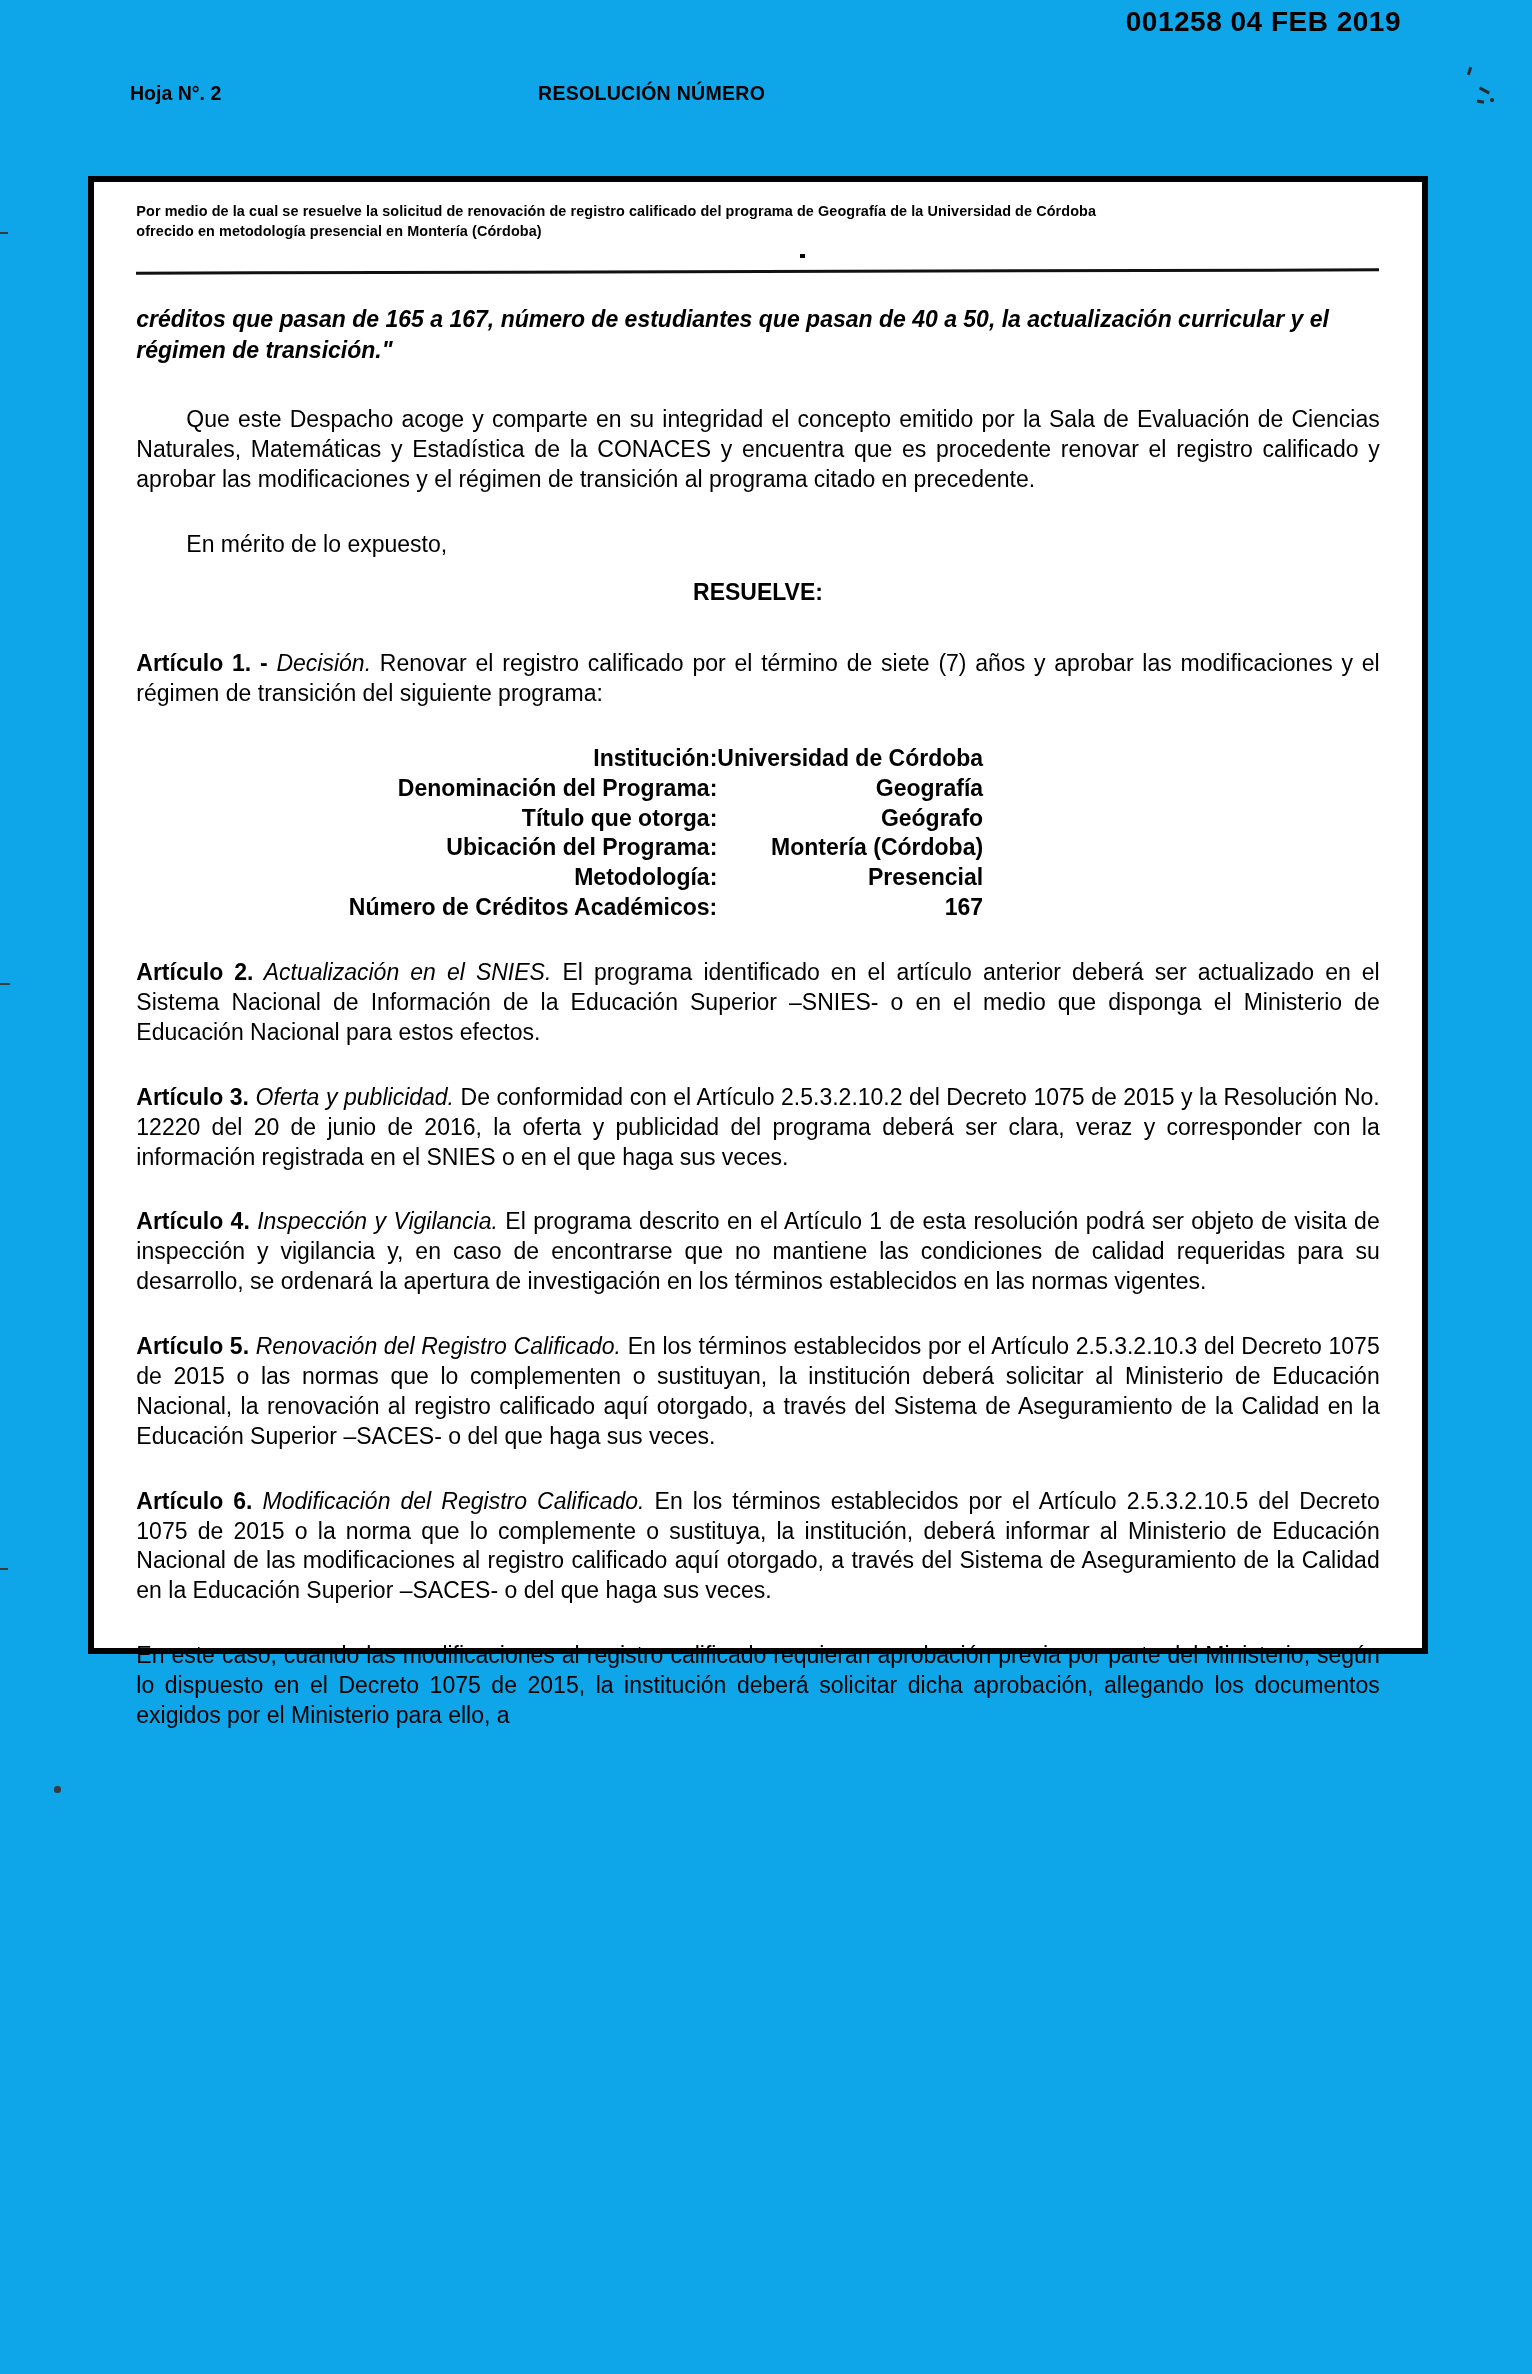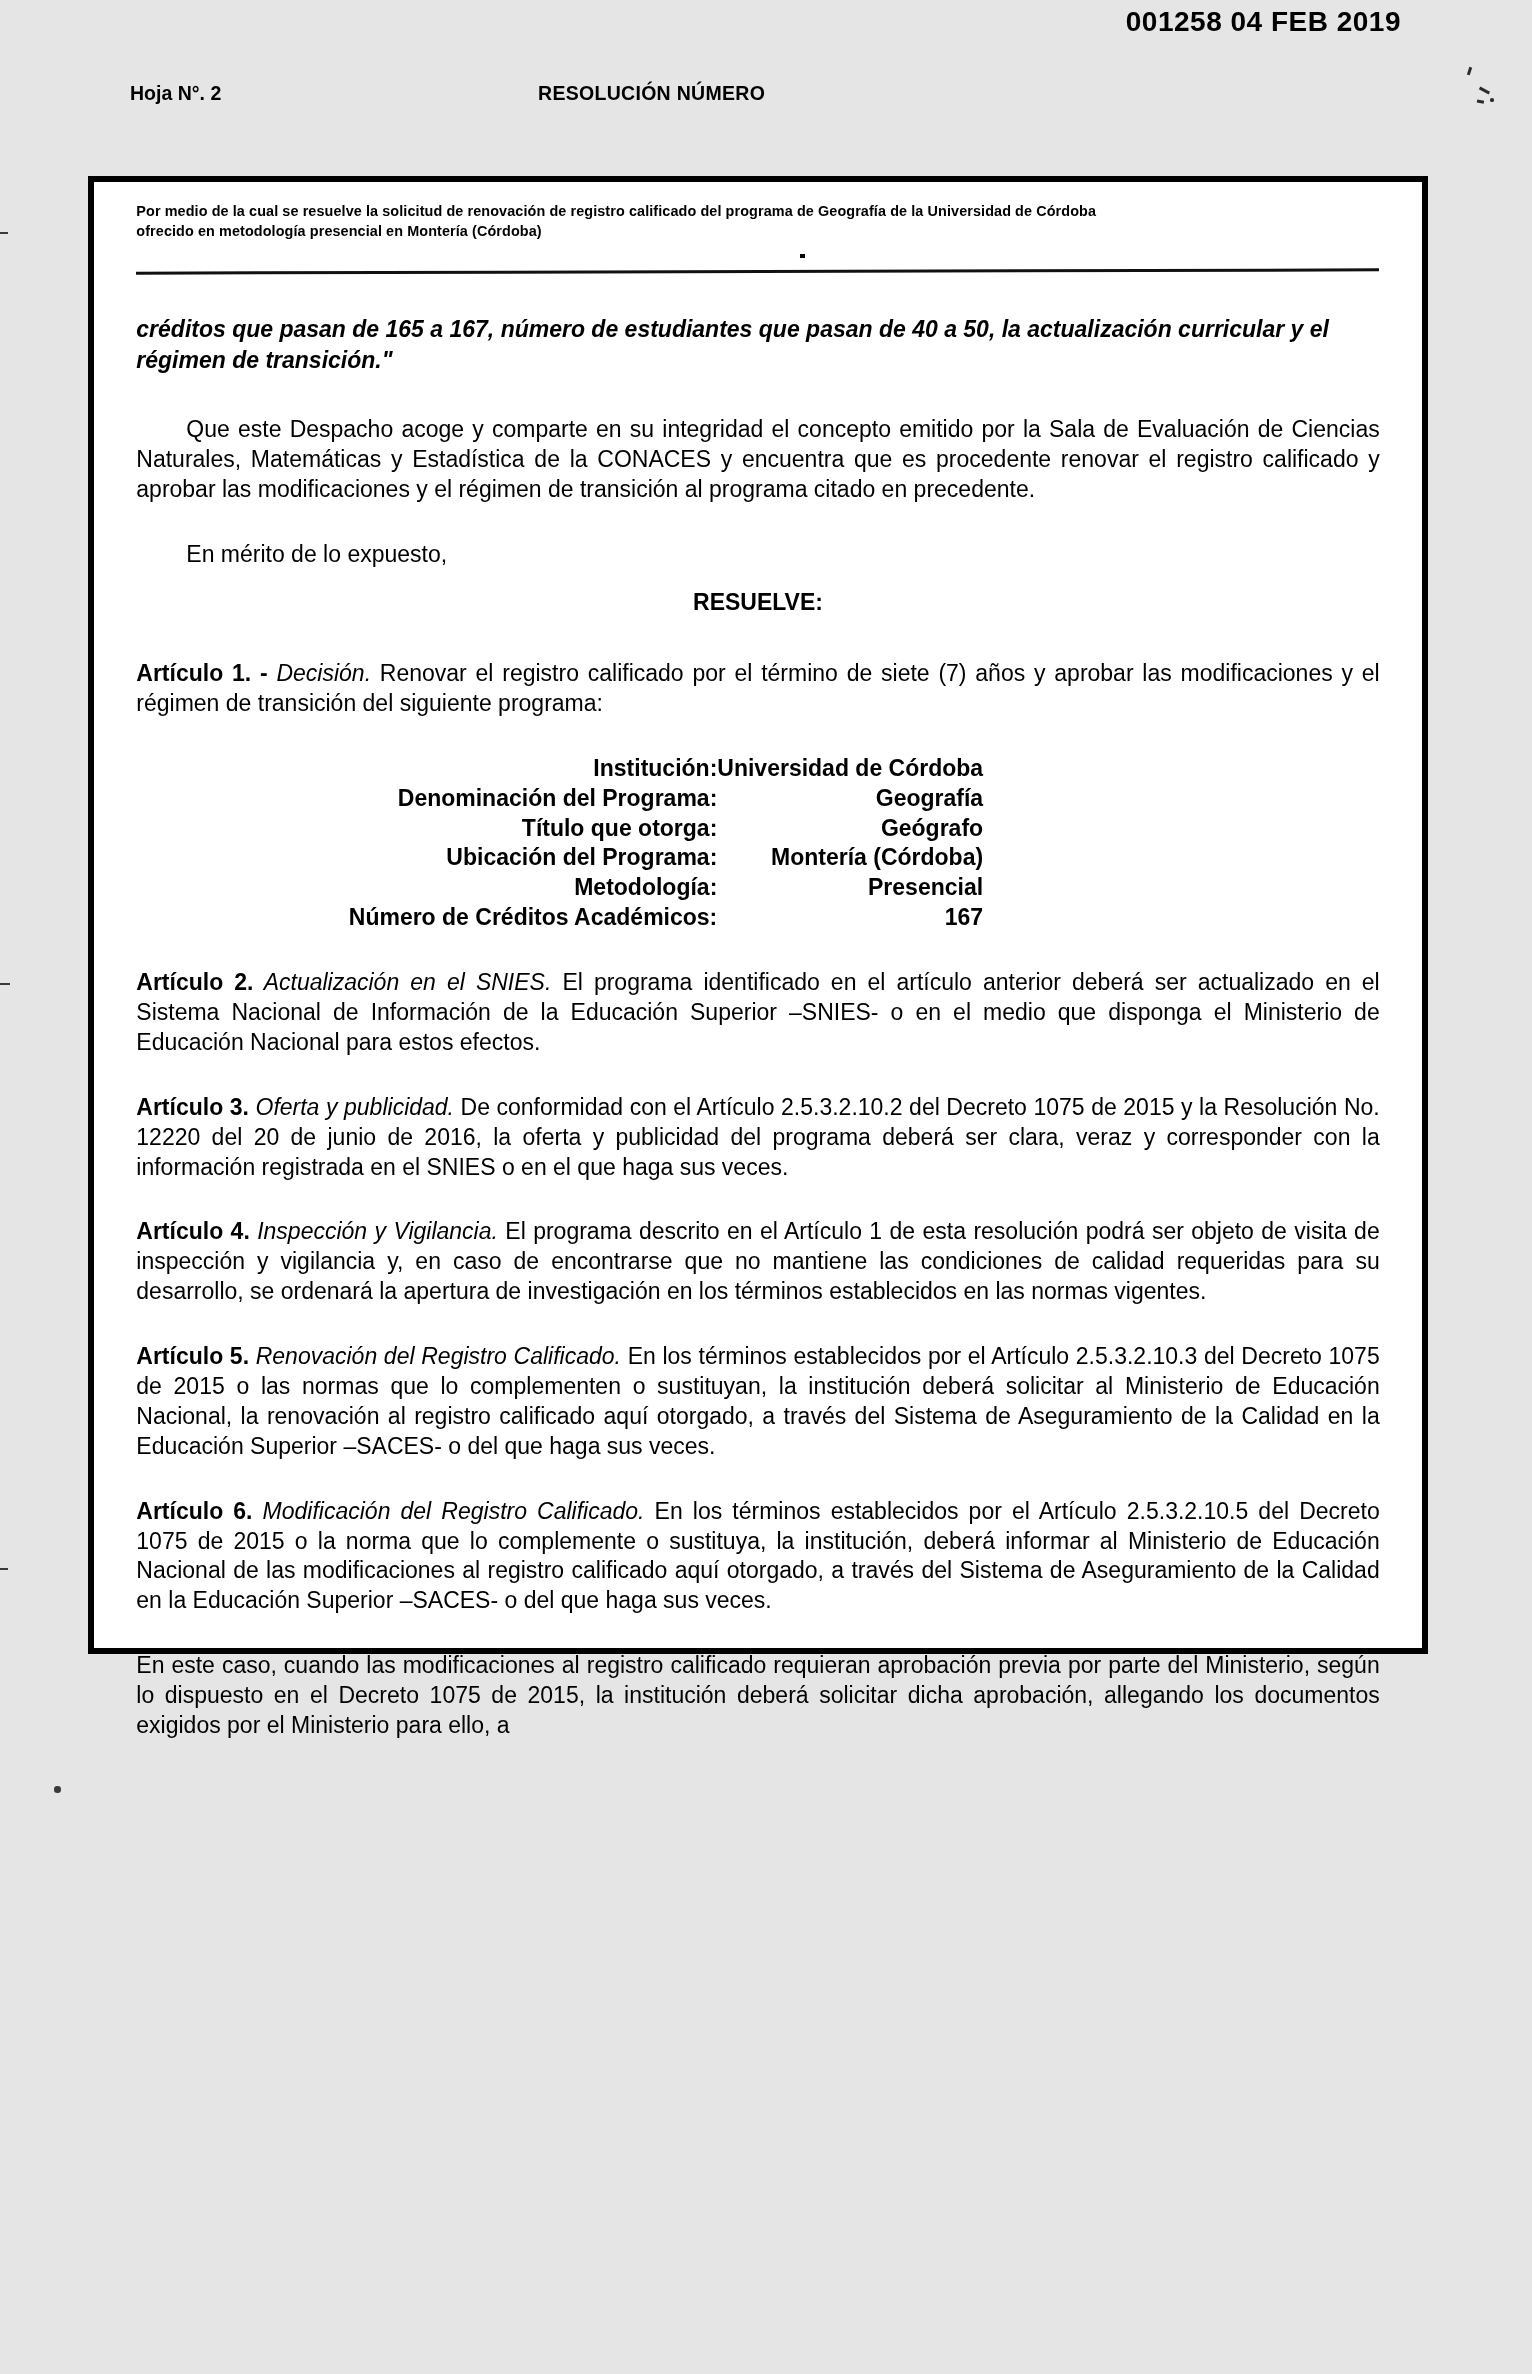--- a/index.html
+++ b/index.html
@@ -9,21 +9,21 @@
     background: #ffffff;
   }
   body {
     font-family: "Liberation Sans", sans-serif;
     color: #000000;
   }
   #page {
     position: relative;
     width: 1532px;
     height: 2375px;
-    background: #e5e5e5;
+    background: #0ea5e9;
     overflow: hidden;
   }
 
   
   .hdr-stamp {
     position: absolute;
     top: 5.6px;
     left: 0;
     width: 1401px;
     text-align: right;
@@ -112,21 +112,21 @@
     position: relative;
     margin: 28px 9.3px 0 9.3px;
     height: 2.8px;
     background: #111;
     transform: rotate(-0.15deg);
   }
 
   
   .body {
     padding: 0 9.3px;
-    margin-top: 42px;
+    margin-top: 32px;
   }
   p {
     margin: 0;
     font-size: 23px;
     line-height: 1.30;
     text-align: justify;
   }
   .quoted {
     font-style: italic;
     font-weight: bold;

